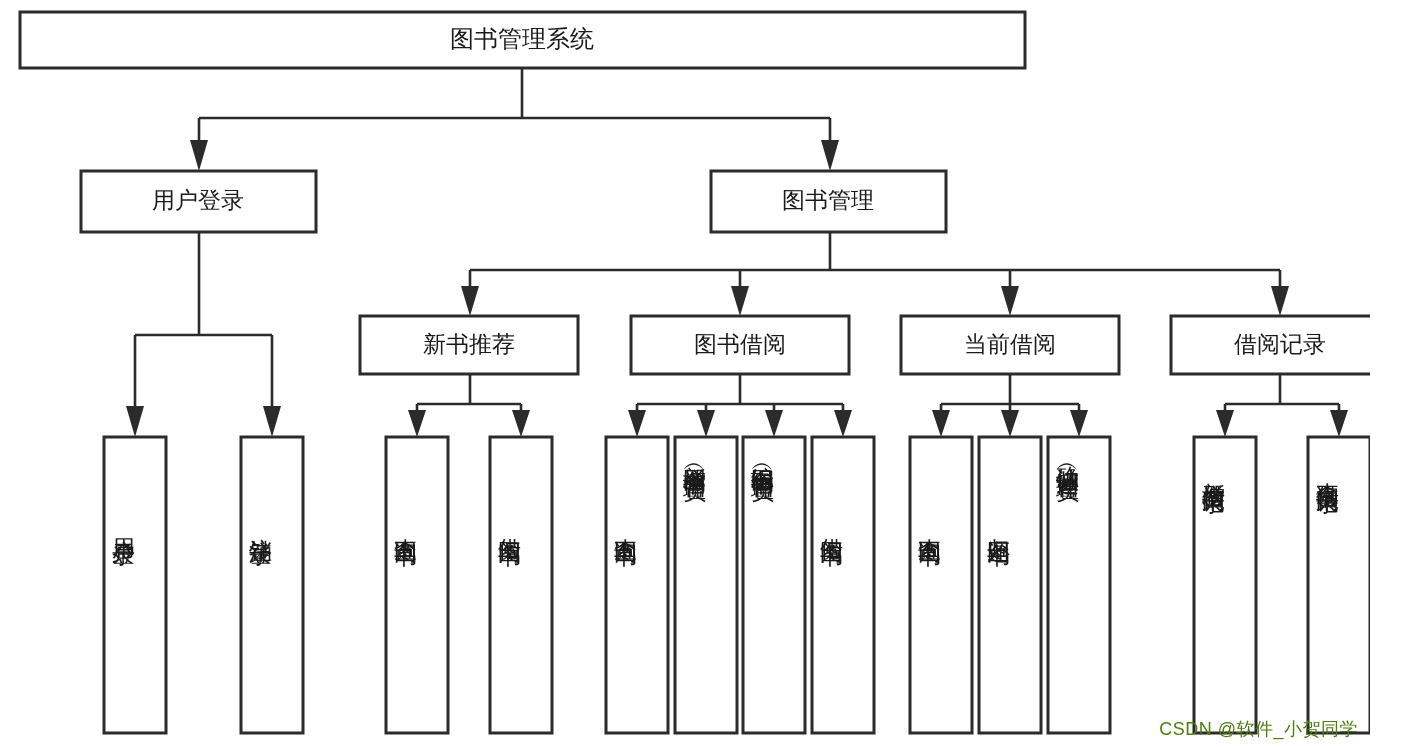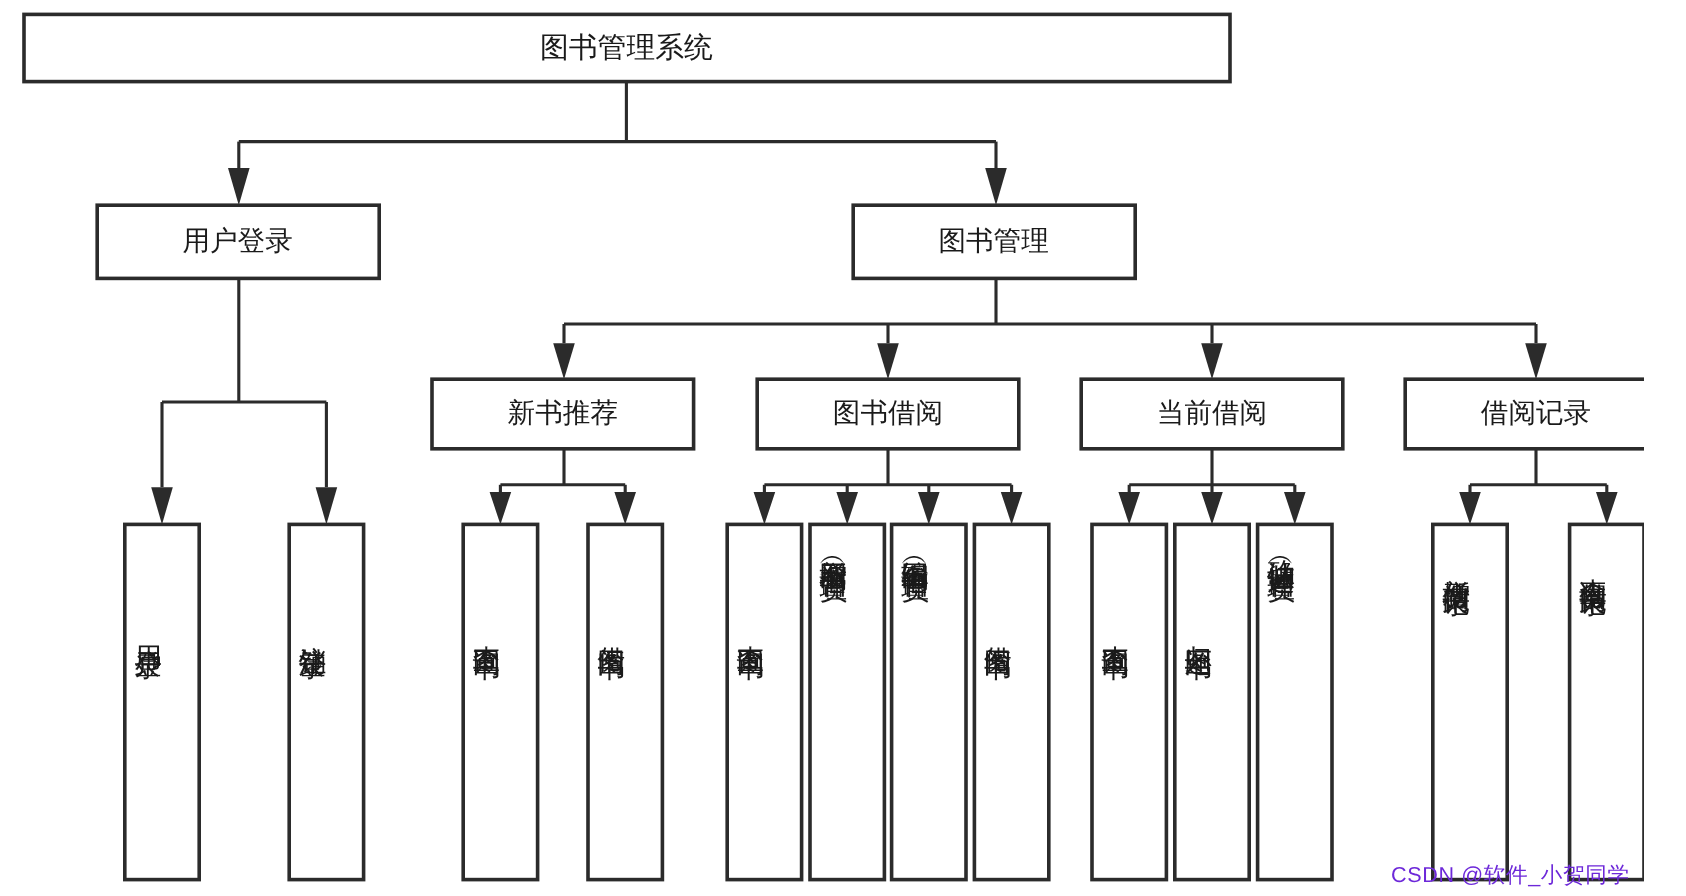--- a/index.html
+++ b/index.html
@@ -67,21 +67,21 @@
     color: #1a1a1a;
     white-space: nowrap;
     text-align: left;
   }
   .watermark {
     position: absolute;
     right: 12px;
     bottom: 6px;
     font-family: "Liberation Sans", "DejaVu Sans", sans-serif;
     font-size: 18px;
-    color: #6d28d9;
+    color: #4d7c0f;
     white-space: nowrap;
     letter-spacing: 0.5px;
   }
 </style>
 </head>
 <body>
 
 <div id="canvas">
 
   <svg id="diagram" viewBox="0 0 1405 747">

